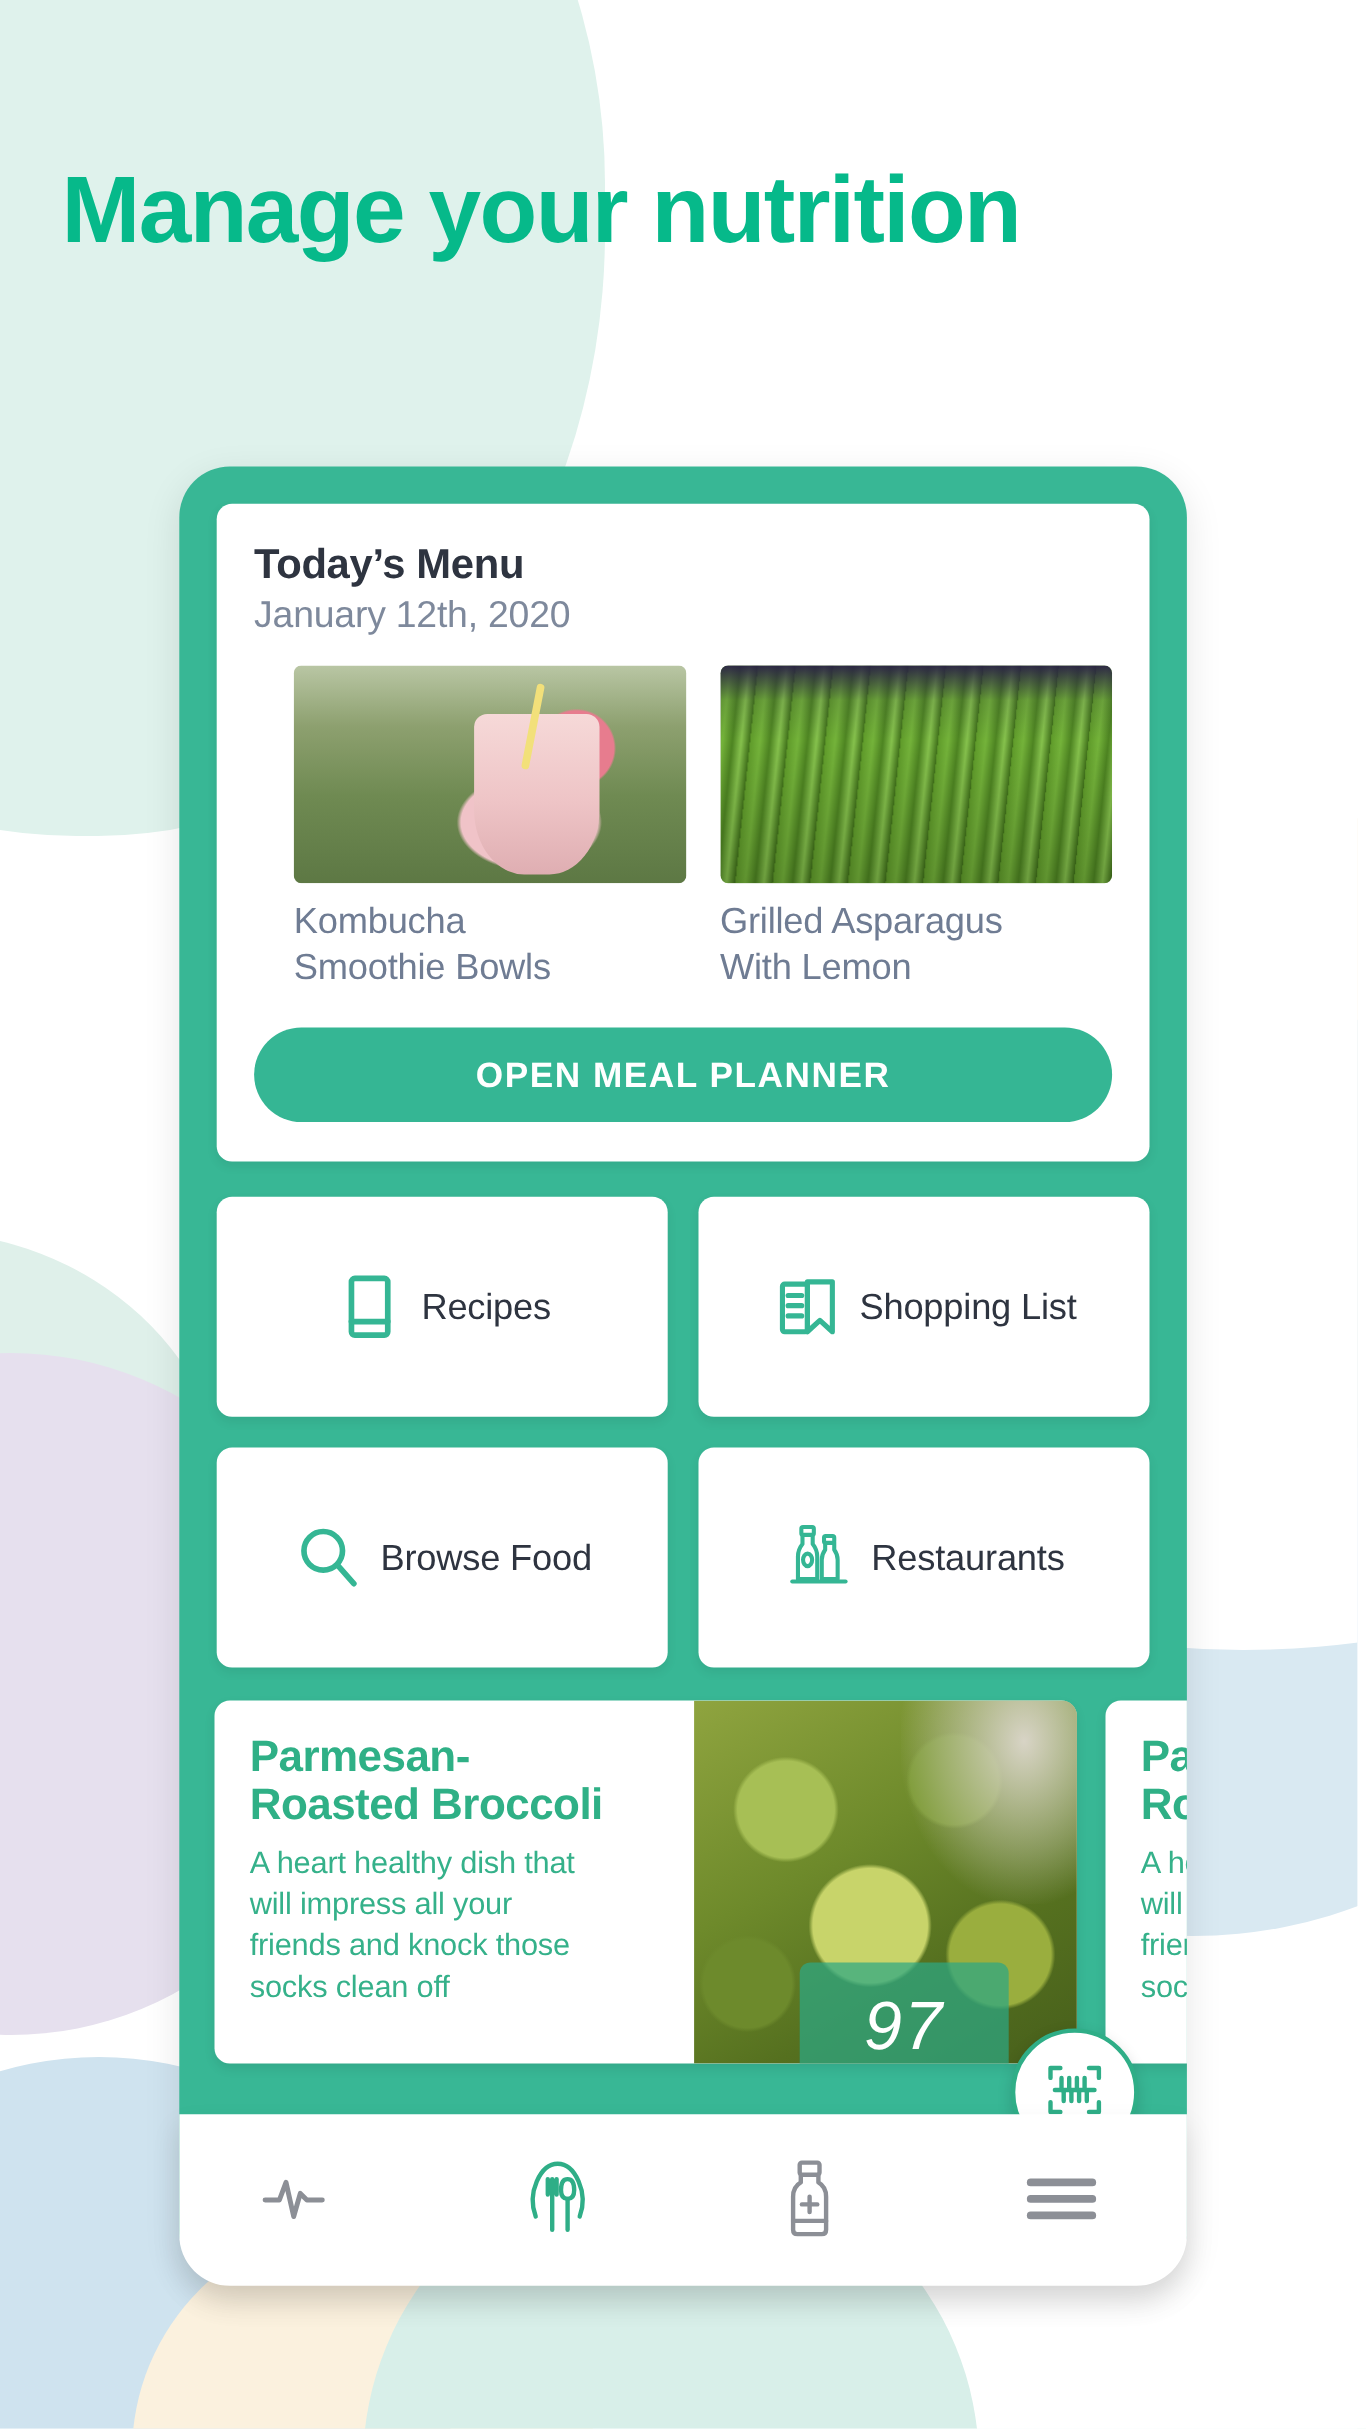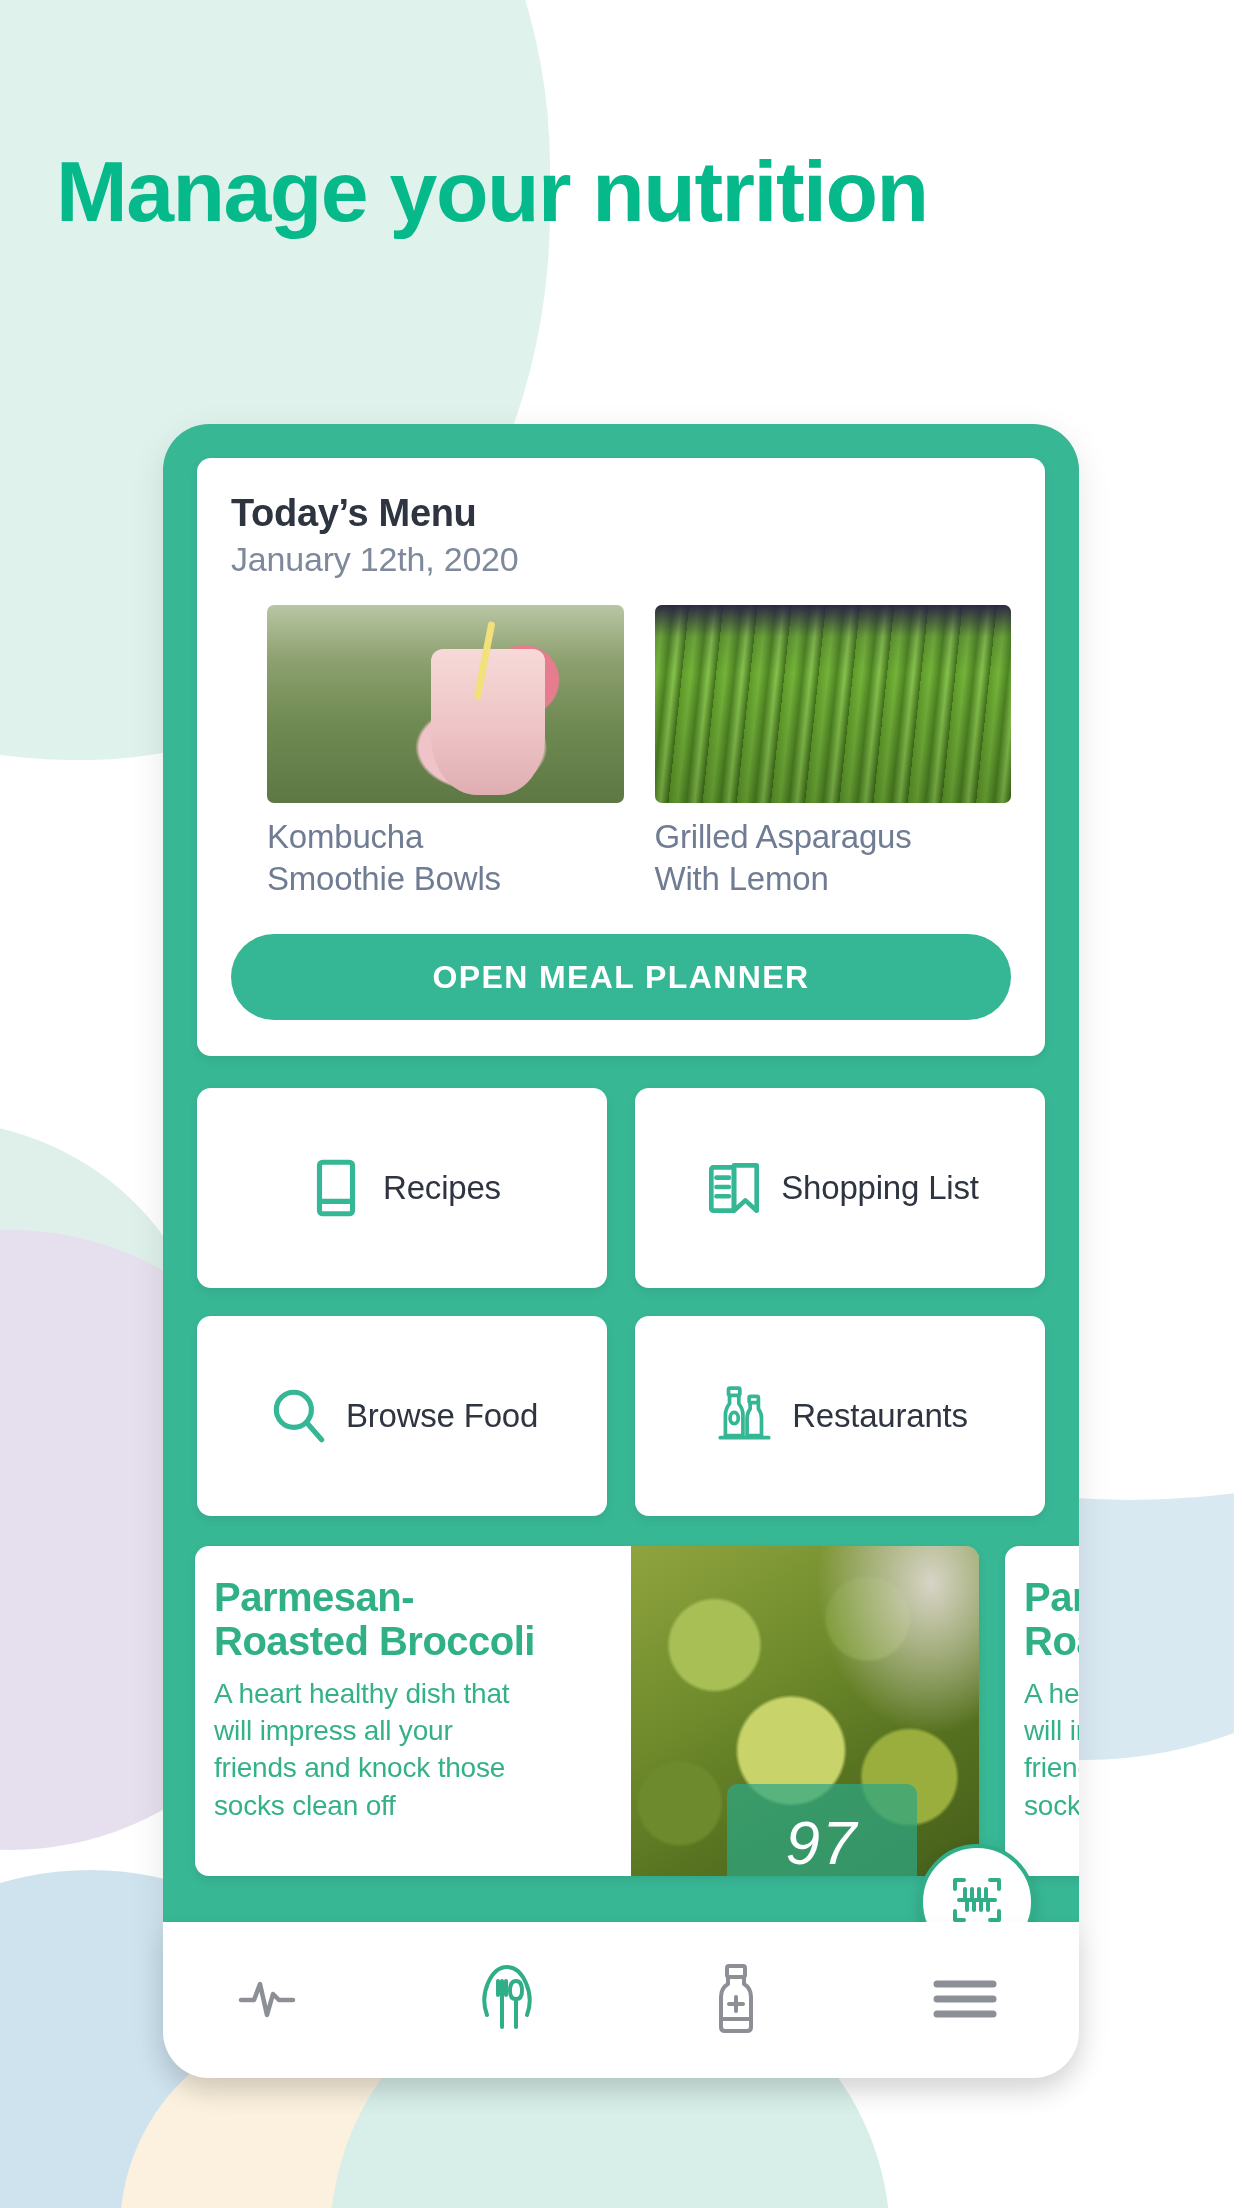--- a/index.html
+++ b/index.html
@@ -256,21 +256,21 @@
     flex: 0 0 784px;
     height: 330px;
     background: #ffffff;
     border-radius: 14px;
     display: flex;
     overflow: hidden;
     box-shadow: 0 4px 10px rgba(0,0,0,0.08);
   }
   .recipe-text {
     flex: 1 1 auto;
-    padding: 30px 20px 20px 19px;
+    padding: 30px 20px 20px 32px;
     min-width: 0;
   }
   .recipe-title {
     font-size: 40px;
     font-weight: 700;
     line-height: 1.08;
     color: #2fb086;
     letter-spacing: -0.5px;
     white-space: pre-line;
   }

